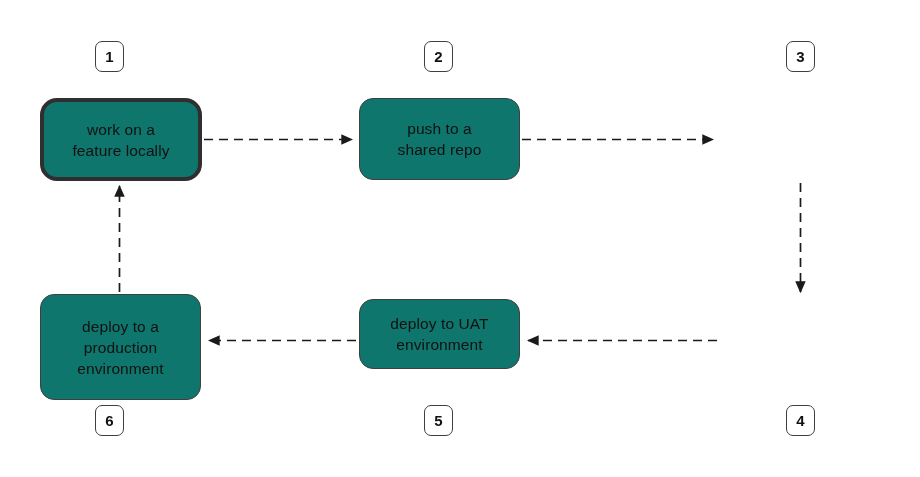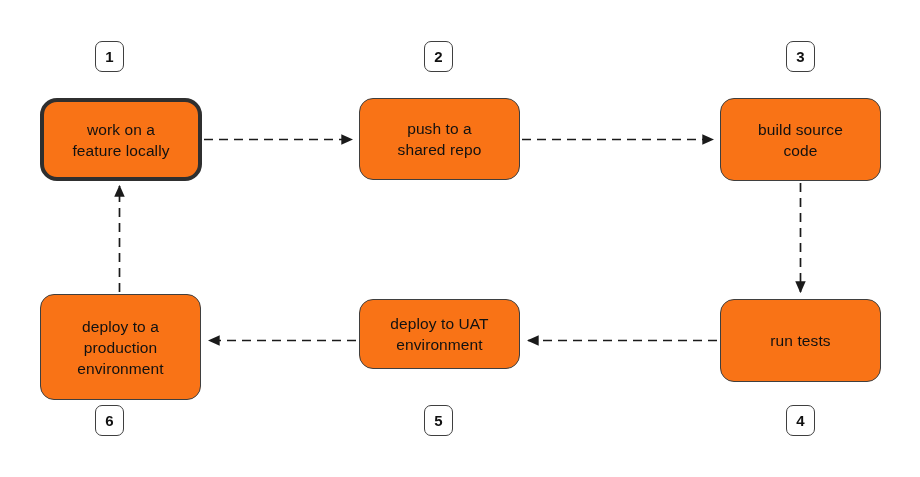--- a/index.html
+++ b/index.html
@@ -22,21 +22,21 @@
     position: absolute;
     left: 0;
     top: 0;
     width: 920px;
     height: 477px;
     pointer-events: none;
   }
   .node {
     position: absolute;
     box-sizing: border-box;
-    background: #f97316;
+    background: #0f766e;
     border: 1.3px solid #3f3f3f;
     border-radius: 14px;
     display: flex;
     align-items: center;
     justify-content: center;
     text-align: center;
     color: #111111;
     font-size: 15.5px;
     line-height: 21px;
     letter-spacing: 0.1px;
@@ -102,31 +102,24 @@
   </div>
 
   <div class="node" style="left:359px; top:98px; width:161px; height:82px;">
     <span class="node-label">push to a
 shared repo</span>
   </div>
   <div class="badge" style="left:424px; top:41px;">
     <span>2</span>
   </div>
 
-  <div class="node" style="left:720px; top:98px; width:161px; height:83px;">
-    <span class="node-label">build source
-code</span>
-  </div>
   <div class="badge" style="left:786px; top:41px;">
     <span>3</span>
   </div>
 
-  <div class="node" style="left:720px; top:299px; width:161px; height:83px;">
-    <span class="node-label">run tests</span>
-  </div>
   <div class="badge" style="left:786px; top:405px;">
     <span>4</span>
   </div>
 
   <div class="node" style="left:359px; top:299px; width:161px; height:70px;">
     <span class="node-label">deploy to UAT
 environment</span>
   </div>
   <div class="badge" style="left:424px; top:405px;">
     <span>5</span>

